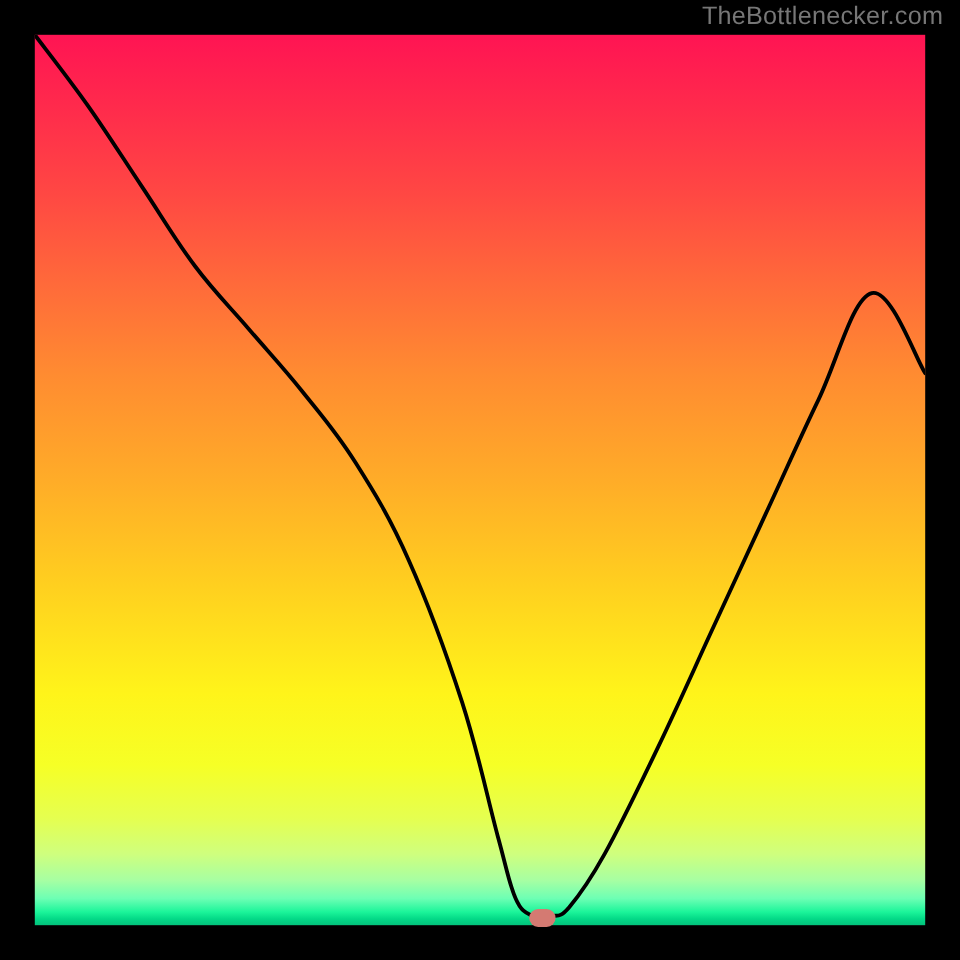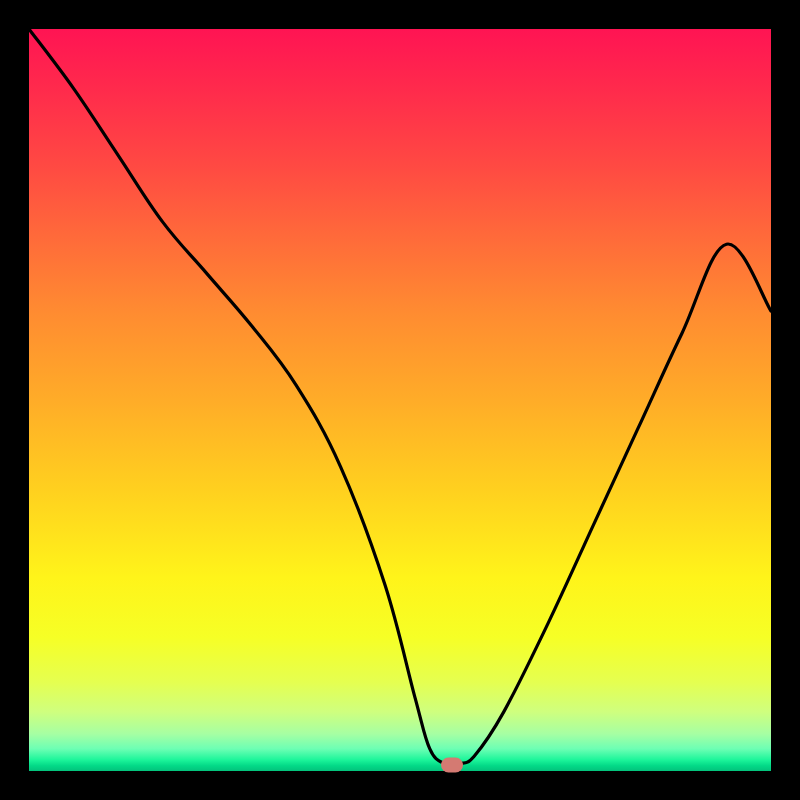--- a/index.html
+++ b/index.html
@@ -66,20 +66,21 @@
     height: 15px;
     border-radius: 8px;
     background: #d47a72;
     transform: translate(-50%, -50%);
   }
 </style>
 </head>
 <body>
 
 <div class="frame">
+  <div class="attribution">TheBottlenecker.com</div>
 
   <div class="plot">
     <svg class="curve" viewBox="0 0 742 742" preserveAspectRatio="none">
       <path id="curve-path" d="M 0.0 0.0 C 8.0 10.7, 28.5 36.7, 44.5 59.4 C 60.5 82.1, 73.0 102.1, 89.0 126.1 C 105.1 150.2, 117.5 171.6, 133.6 192.9 C 149.6 214.3, 162.1 226.2, 178.1 244.9 C 194.1 263.6, 206.6 276.8, 222.6 296.8 C 238.6 316.8, 251.1 330.8, 267.1 356.2 C 283.1 381.5, 295.6 401.7, 311.6 437.8 C 327.7 473.8, 342.8 515.1, 356.2 556.5 C 369.5 597.9, 377.8 638.4, 385.8 667.8 C 393.9 697.2, 395.3 707.7, 400.7 719.7 C 406.0 731.8, 410.2 731.9, 415.5 734.6 C 420.9 737.3, 425.0 735.9, 430.4 734.6 C 435.7 733.2, 437.2 736.5, 445.2 727.2 C 453.2 717.8, 461.5 706.7, 474.9 682.6 C 488.2 658.6, 503.4 627.0, 519.4 593.6 C 535.4 560.2, 547.9 531.9, 563.9 497.1 C 579.9 462.4, 592.4 435.4, 608.4 400.7 C 624.5 366.0, 636.9 337.6, 653.0 304.2 C 669.0 270.8, 681.5 219.2, 697.5 215.2 C 713.5 211.2, 734.0 269.9, 742.0 282.0" fill="none" stroke="#000000" stroke-width="3.2" stroke-linecap="round"></path>
     </svg>
     <div class="marker" id="min-marker" style="left: 422.94px; top: 736.064px; background: rgb(212, 122, 114);"></div>
   </div>
 </div>
 
 </body></html>

